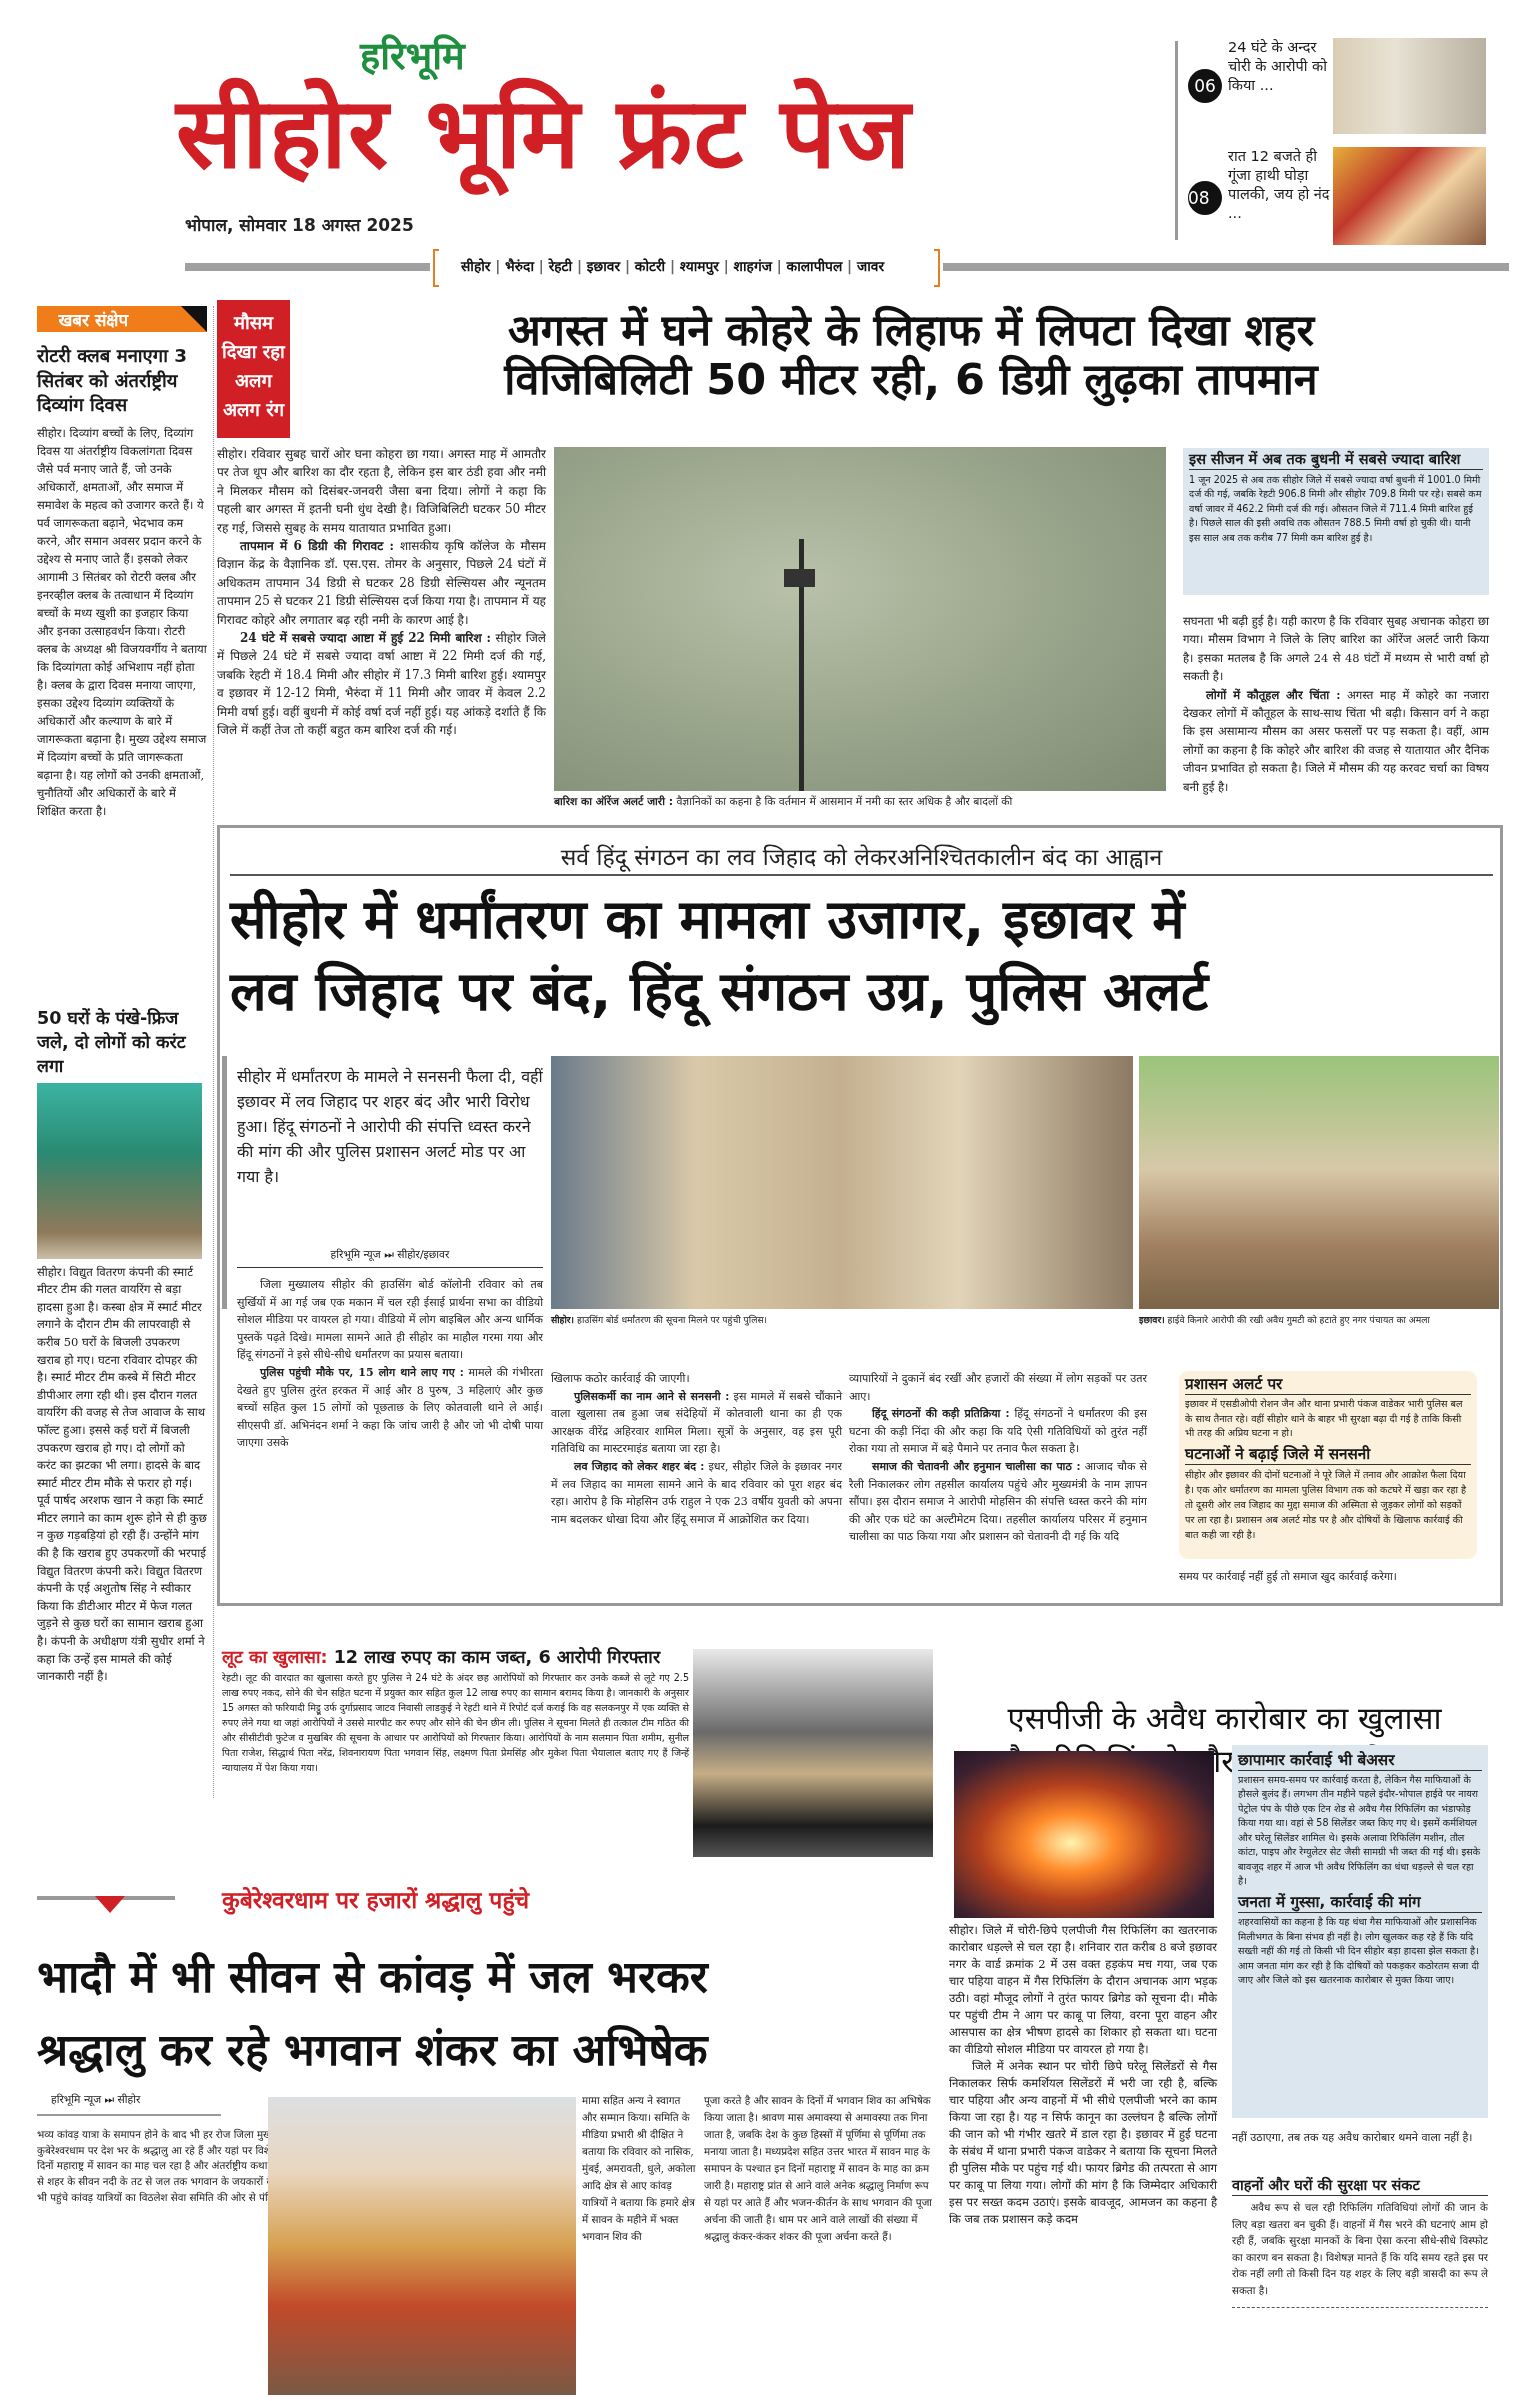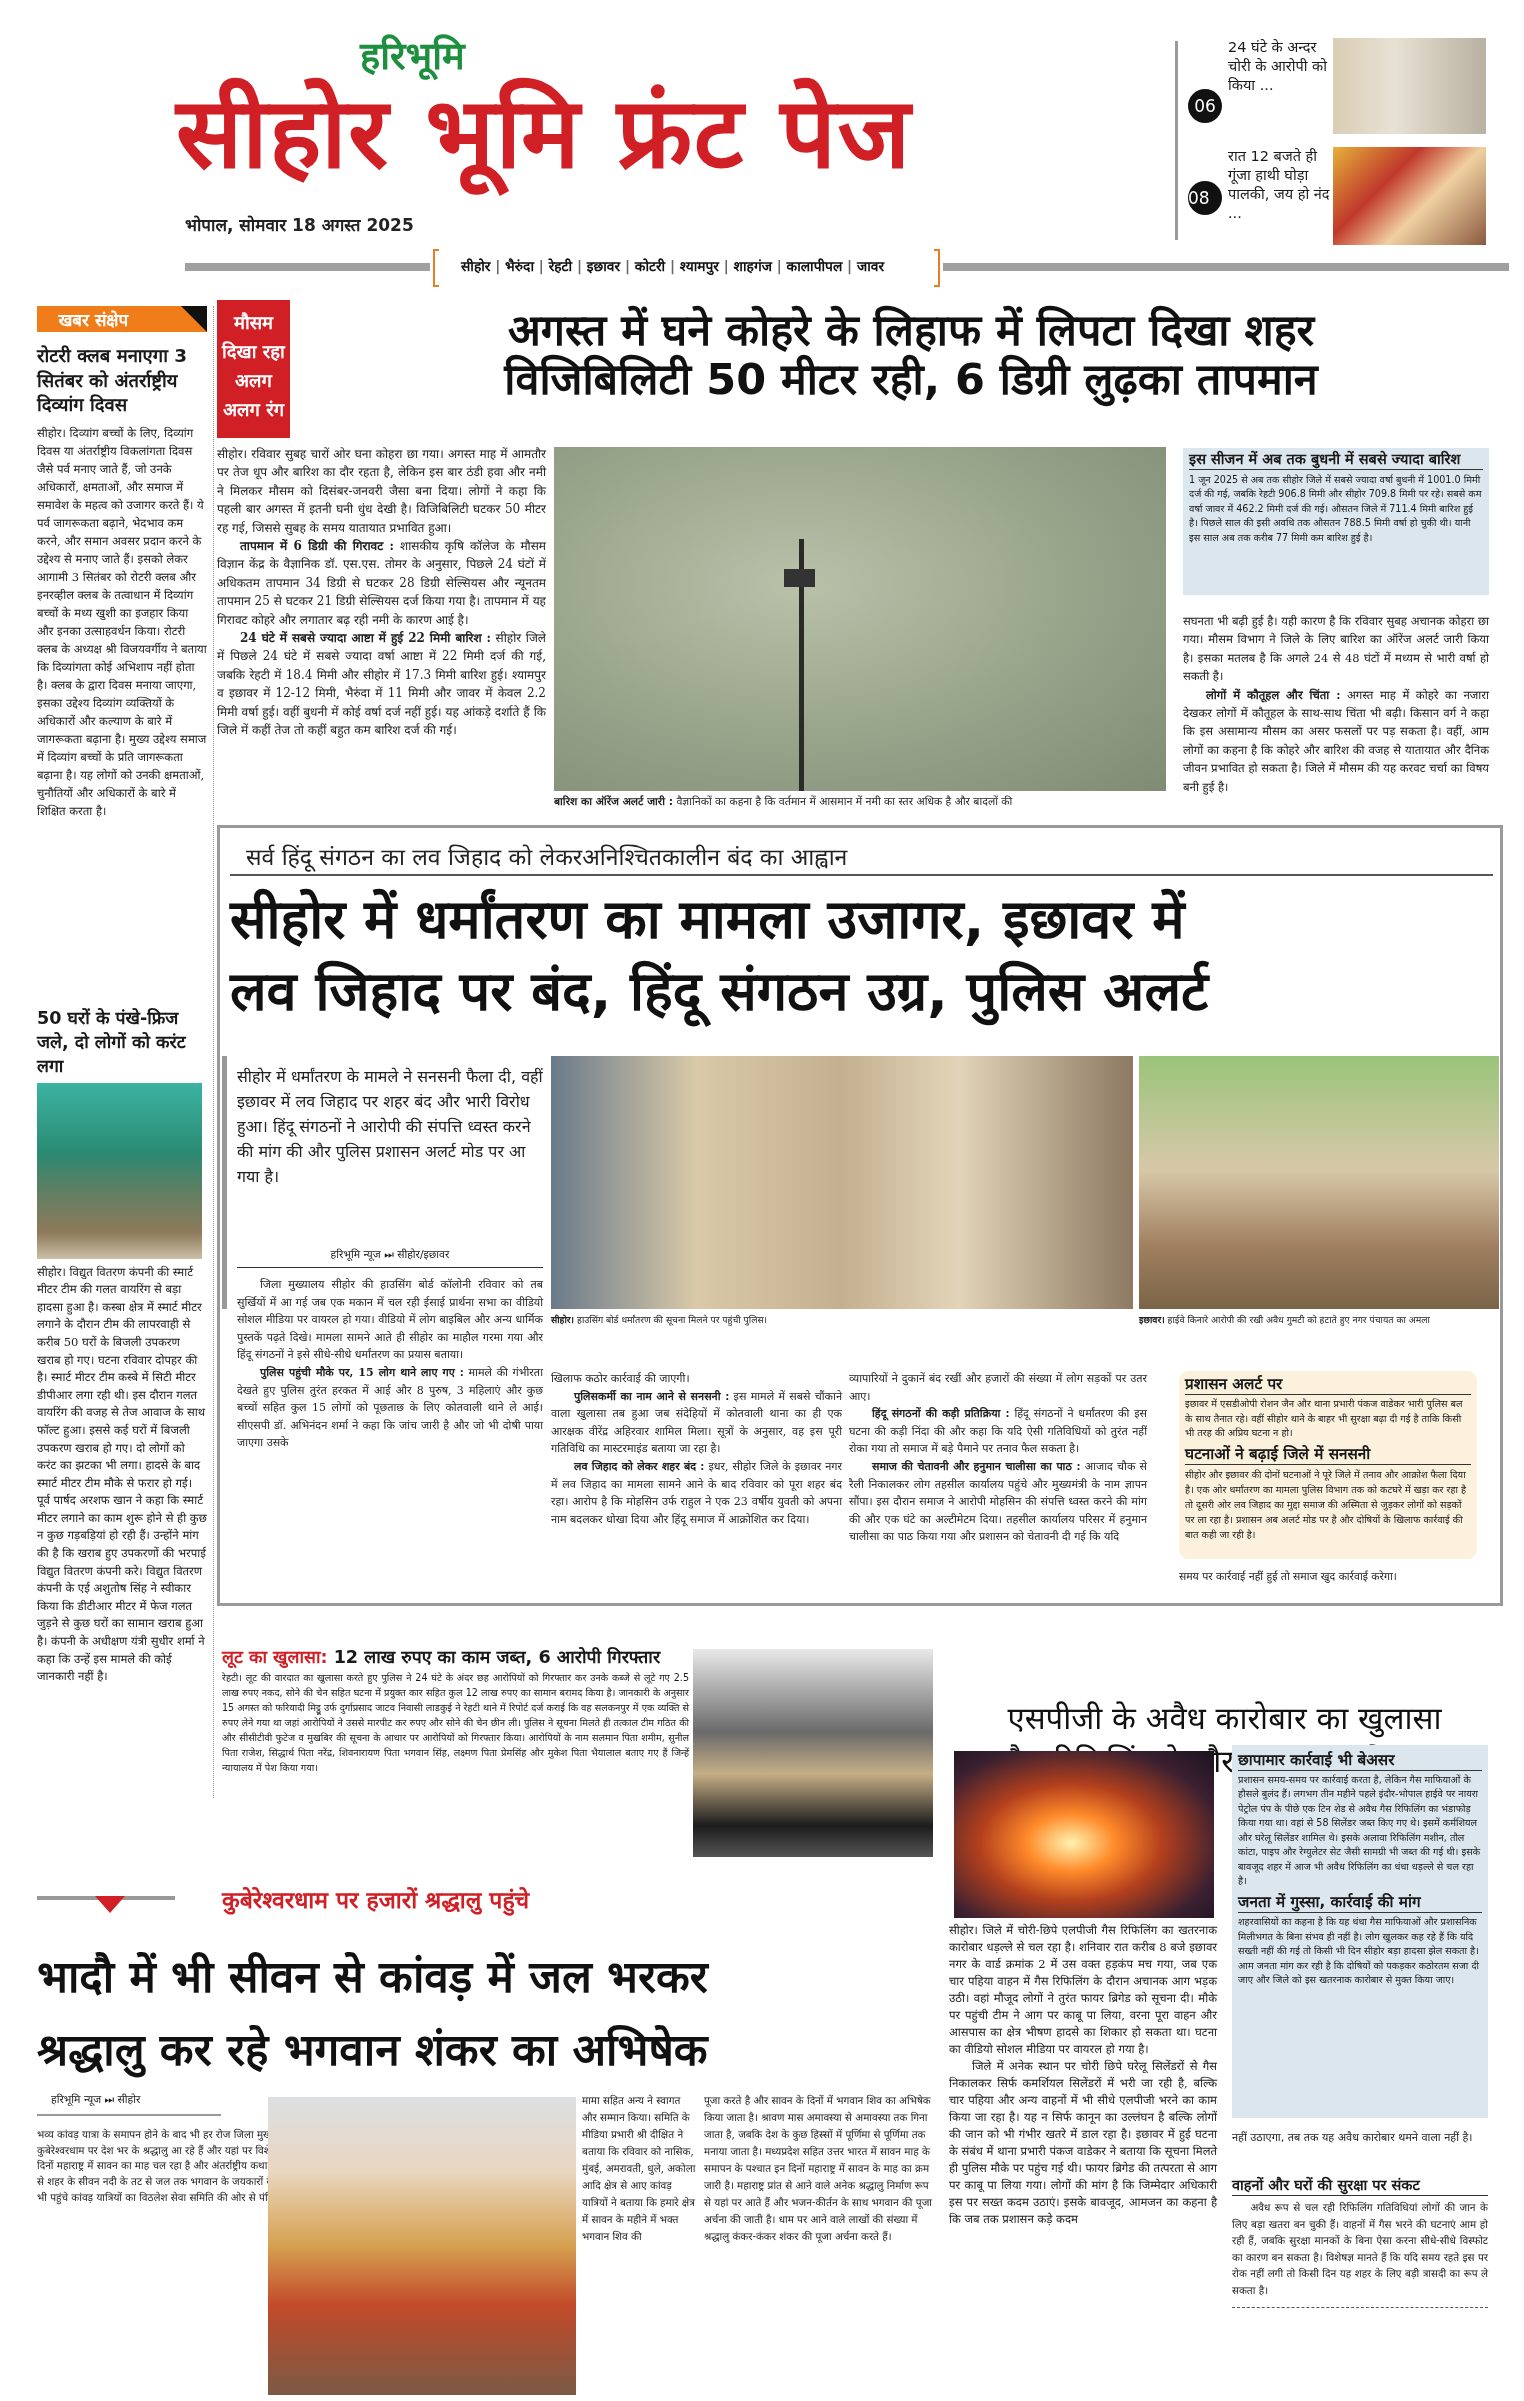--- a/index.html
+++ b/index.html
@@ -18,21 +18,21 @@
 </head>
 <body>
 
 <div class="abs" style="left:0;top:0;width:1524px;height:253px;">
   <div class="abs masthead-brand" style="left:360px;top:27.5px;">हरिभूमि</div>
   <div class="abs masthead-title" style="left:176px;top:84px;">सीहोर भूमि फ्रंट पेज</div>
   <div class="abs" style="left:185px;top:213px;font-weight:bold;font-size:17px;color:#222;">भोपाल, सोमवार 18 अगस्त 2025</div>
 
   <div class="abs" style="left:1175px;top:41px;width:3.1px;height:199px;background:#999;"></div>
   <div class="abs" style="left:1188px;top:38px;width:321px;height:92px;">
-    <div class="abs" style="left:0;top:31px;width:34px;height:34px;border-radius:50%;background:#111;color:#fff;font-size:17px;text-align:center;line-height:34px;margin-top:20px;">06</div>
+    <div class="abs" style="left:0;top:31px;width:34px;height:34px;border-radius:50%;background:#111;color:#fff;font-size:17px;text-align:center;line-height:34px;">06</div>
     <div class="abs" style="left:40px;top:0;width:107px;font-size:14.5px;line-height:19px;">24 घंटे के अन्दर चोरी के आरोपी को किया ...</div>
     <div class="abs photo" style="left:145px;top:0;width:153px;height:96px;background:linear-gradient(90deg,#d9cdb4,#e8e2d4 40%,#b8b0a0);"></div>
   </div>
   <div class="abs" style="left:1188px;top:147px;width:321px;height:99px;">
     <div class="abs" style="left:0;top:34px;width:34px;height:34px;border-radius:50%;background:#111;color:#fff;font-size:17px;text-align:left;line-height:34px;">08</div>
     <div class="abs" style="left:40px;top:0;width:107px;font-size:14.5px;line-height:19px;">रात 12 बजते ही गूंजा हाथी घोड़ा पालकी, जय हो नंद ...</div>
     <div class="abs photo" style="left:145px;top:0;width:153px;height:98px;background:linear-gradient(135deg,#e5b13a,#c0392b 35%,#f0d0a0 60%,#8a5a40);"></div>
   </div>
 
   <div class="abs rule-grey" style="left:185px;top:263px;width:245px;height:7.7px;"></div>
@@ -77,21 +77,21 @@
 <div class="abs" style="left:1183px;top:448px;width:306px;height:147px;background:#dce6ee;padding:3.1px 6.1px;">
   <div class="boxhead" style="font-size:14.5px;line-height:17.6px;">इस सीजन में अब तक बुधनी में सबसे ज्यादा बारिश</div>
   <div style="font-size:9.6px;line-height:14.5px;margin-top:3.1px;">1 जून 2025 से अब तक सीहोर जिले में सबसे ज्यादा वर्षा बुधनी में 1001.0 मिमी दर्ज की गई, जबकि रेहटी 906.8 मिमी और सीहोर 709.8 मिमी पर रहे। सबसे कम वर्षा जावर में 462.2 मिमी दर्ज की गई। औसतन जिले में 711.4 मिमी बारिश हुई है। पिछले साल की इसी अवधि तक औसतन 788.5 मिमी वर्षा हो चुकी थी। यानी इस साल अब तक करीब 77 मिमी कम बारिश हुई है।</div>
 </div>
 <div class="abs body-text" style="left:1183px;top:612px;width:306px;font-size:11.5px;">
   <p>सघनता भी बढ़ी हुई है। यही कारण है कि रविवार सुबह अचानक कोहरा छा गया। मौसम विभाग ने जिले के लिए बारिश का ऑरेंज अलर्ट जारी किया है। इसका मतलब है कि अगले 24 से 48 घंटों में मध्यम से भारी वर्षा हो सकती है।</p>
   <p style="text-indent:23px;"><b>लोगों में कौतूहल और चिंता :</b> <span>अगस्त माह में कोहरे का नजारा देखकर लोगों में कौतूहल के साथ-साथ चिंता भी बढ़ी। किसान वर्ग ने कहा कि इस असामान्य मौसम का असर फसलों पर पड़ सकता है। वहीं, आम लोगों का कहना है कि कोहरे और बारिश की वजह से यातायात और दैनिक जीवन प्रभावित हो सकता है। जिले में मौसम की यह करवट चर्चा का विषय बनी हुई है।</span></p>
 </div>
 
 <div class="abs" style="left:217px;top:825px;width:1286px;height:781px;border:3.1px solid #999;"></div>
-<div class="abs" style="left:246px;top:840px;width:1263px;font-size:23px;color:#222;">सर्व हिंदू संगठन का लव जिहाद को लेकरअनिश्चितकालीन बंद का आह्वान</div>
+<div class="abs" style="left:230px;top:840px;width:1263px;text-align:center;font-size:23px;color:#222;">सर्व हिंदू संगठन का लव जिहाद को लेकरअनिश्चितकालीन बंद का आह्वान</div>
 <div class="abs" style="left:230px;top:874px;width:1263px;height:1.5px;background:#555;"></div>
 <div class="abs headline-xl" style="left:230px;top:884px;width:1263px;font-size:54px;line-height:72px;">
   <div>सीहोर में धर्मांतरण का मामला उजागर, इछावर में</div>
   <div>लव जिहाद पर बंद, हिंदू संगठन उग्र, पुलिस अलर्ट</div>
 </div>
 <div class="abs" style="left:222px;top:1056px;width:4.6px;height:253px;background:#999;"></div>
 <div class="abs" style="left:237px;top:1064px;width:306px;font-size:16px;line-height:25px;color:#222;">सीहोर में धर्मांतरण के मामले ने सनसनी फैला दी, वहीं इछावर में लव जिहाद पर शहर बंद और भारी विरोध हुआ। हिंदू संगठनों ने आरोपी की संपत्ति ध्वस्त करने की मांग की और पुलिस प्रशासन अलर्ट मोड पर आ गया है।</div>
 <div class="abs" style="left:237px;top:1247px;width:306px;text-align:center;font-size:10.7px;">
   <span>हरिभूमि न्यूज</span>
   <span>⏭</span>

